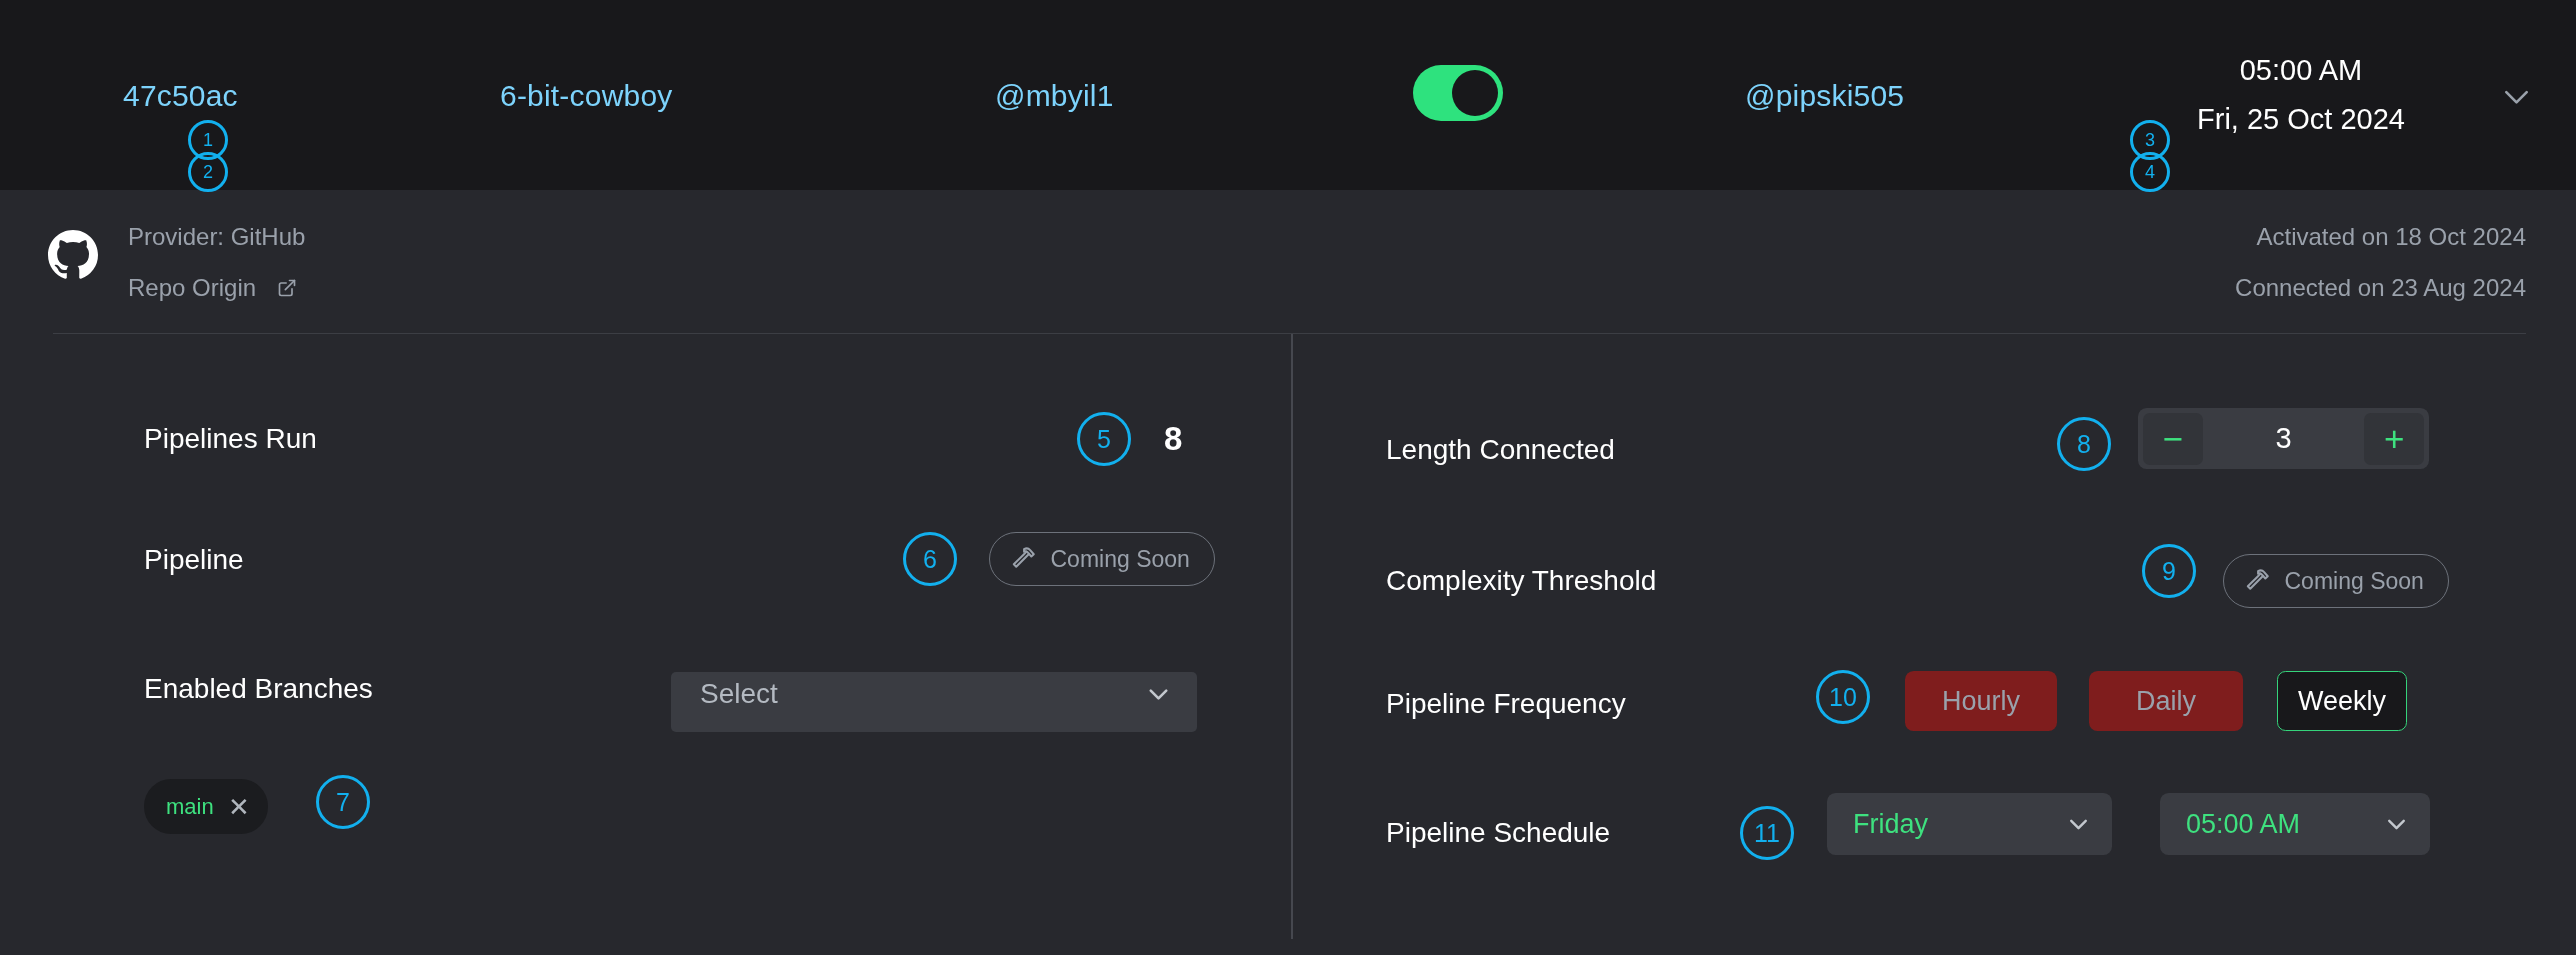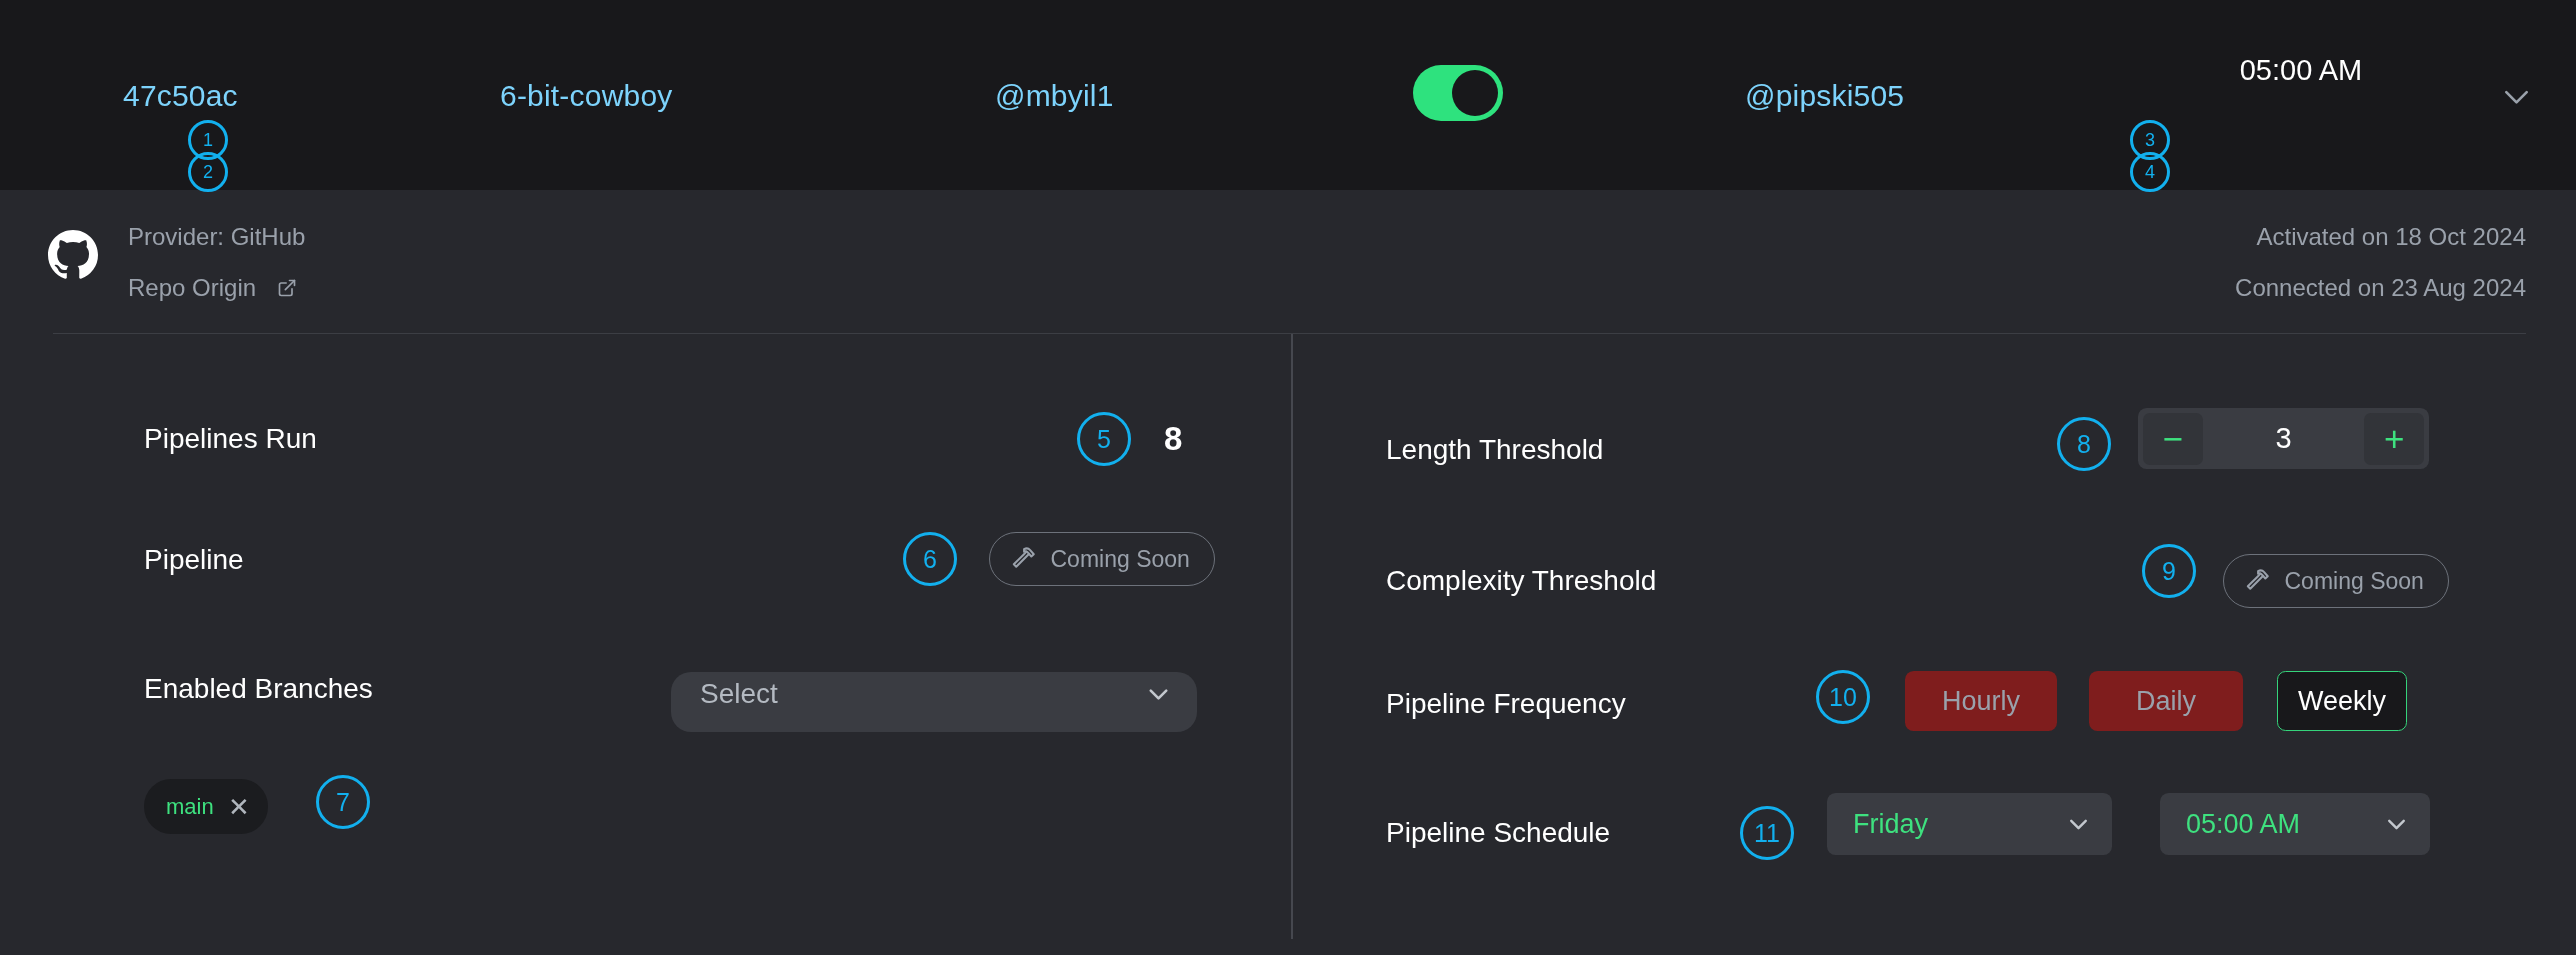--- a/index.html
+++ b/index.html
@@ -181,21 +181,21 @@
   .cs-complexity { left: 2223px; top: 554px; }
 
   
   .select-box {
     position: absolute;
     left: 671px;
     top: 672px;
     width: 526px;
     height: 60px;
     background: #3a3c42;
-    border-radius: 20px;
+    border-radius: 5px;
     display: flex;
     align-items: center;
     justify-content: space-between;
     padding: 0 23px 16px 29px;
     box-sizing: border-box;
   }
   .select-box .ph {
     color: #b4bac2;
     font-size: 28px;
   }
@@ -332,20 +332,21 @@
     <div class="header-cell hc-repo">6-bit-cowboy</div>
     <div class="header-cell hc-user1">@mbyil1</div>
     <div class="header-cell hc-user2">@pipski505</div>
 
     <div class="toggle">
       <div class="knob"></div>
     </div>
 
     <div class="datetime">
       <div>05:00 AM</div>
+      <div>Fri, 25 Oct 2024</div>
     </div>
 
     <div class="header-chevron">
       <svg viewBox="0 0 24 24" fill="none" stroke="currentColor" stroke-width="1.8" stroke-linecap="round" stroke-linejoin="round">
         <polyline points="5,9 12,16 19,9"></polyline>
       </svg>
     </div>
   </div>
 
   <div class="provider-strip"></div>
@@ -396,21 +397,21 @@
         <polyline points="6,9 12,15 18,9"></polyline>
       </svg>
     </span>
   </div>
 
   <div class="chip">
     <span class="chip-label">main</span>
     <span class="chip-x">✕</span>
   </div>
 
-  <div class="row-label lbl-length">Length Threshold</div>
+  <div class="row-label lbl-length">Length Connected</div>
   <div class="stepper">
     <div class="sbtn">−</div>
     <div class="sval">3</div>
     <div class="sbtn">+</div>
   </div>
 
   <div class="row-label lbl-complexity">Complexity Threshold</div>
   <div class="coming-soon cs-complexity">
     <span class="hammer">
       <svg viewBox="0 0 24 24" fill="none" stroke="currentColor" stroke-width="1.7" stroke-linecap="round" stroke-linejoin="round">

